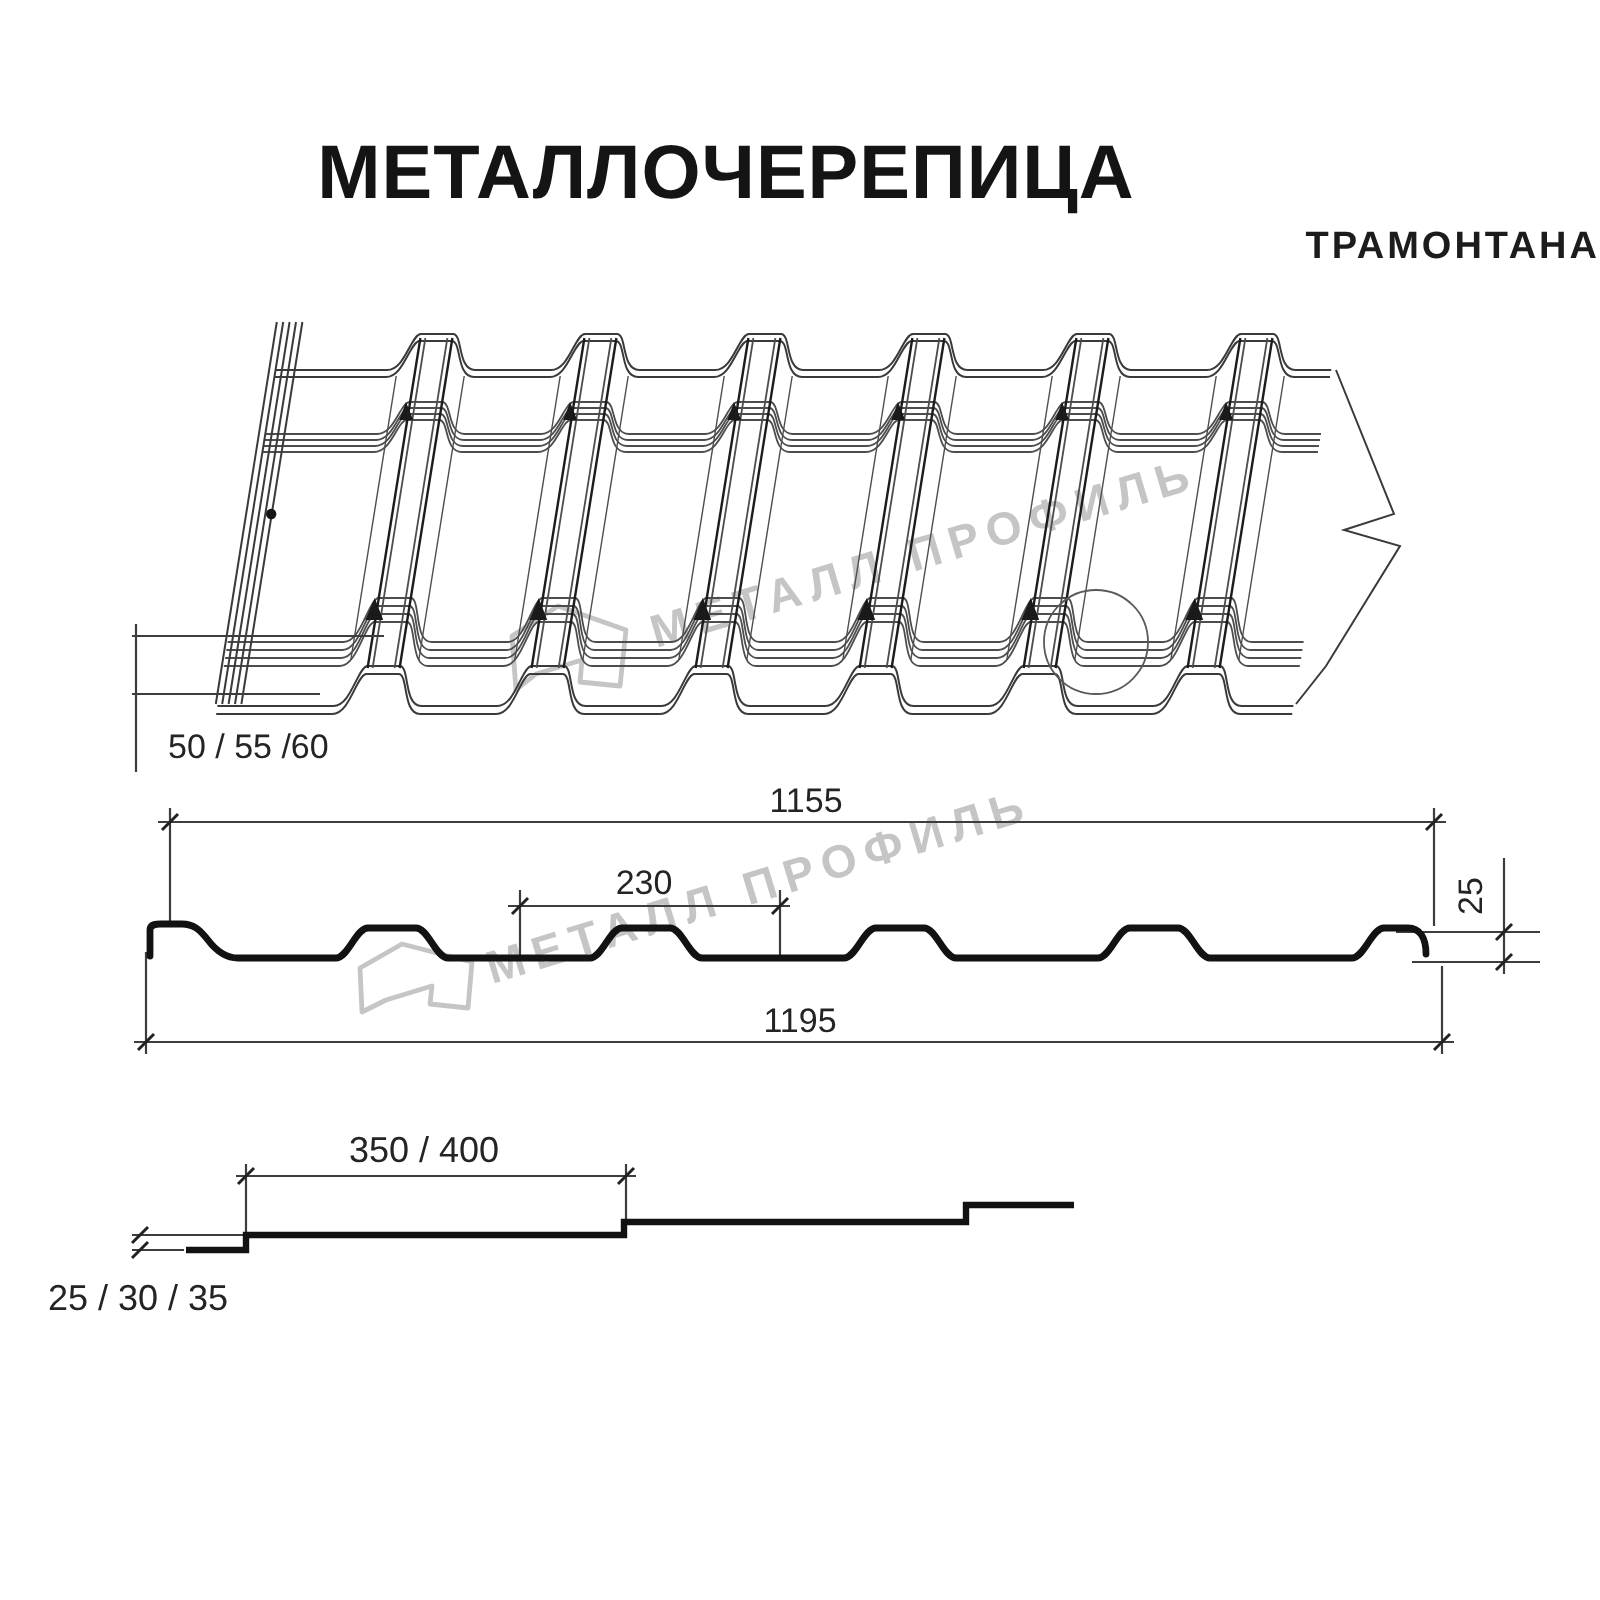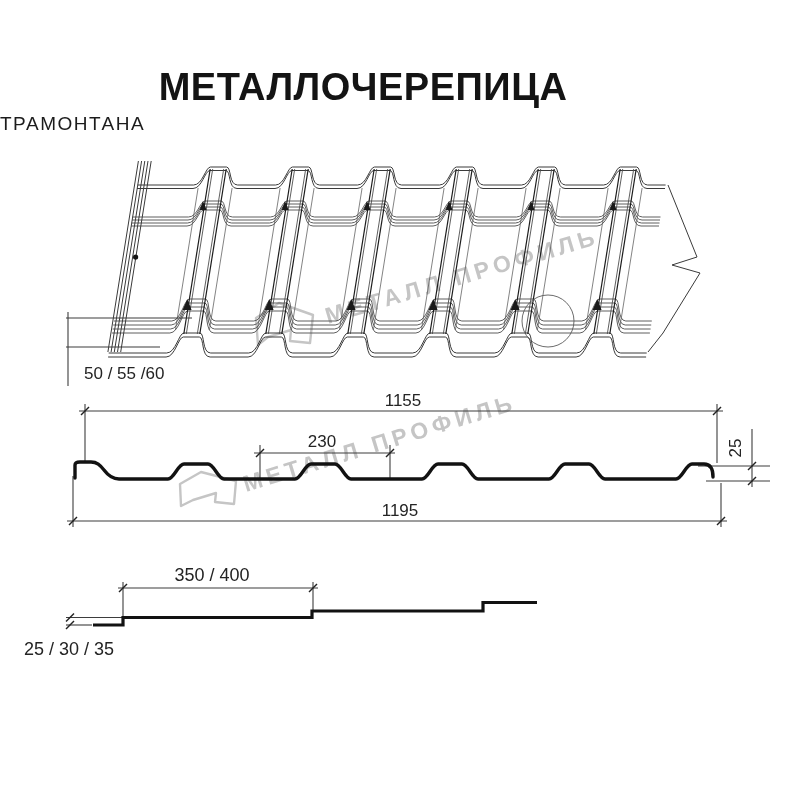--- a/index.html
+++ b/index.html
@@ -1,21 +1,21 @@
 <!DOCTYPE html>
 <html><head>
 <meta charset="utf-8">
 <style>
   html,body{margin:0;padding:0;background:#ffffff;}
   .stage{position:relative;width:800px;height:800px;background:#fff;overflow:hidden;
          font-family:"Liberation Sans", sans-serif;}
   .title{position:absolute;top:66px;left:0;width:726px;text-align:center;
          font-size:38px;font-weight:700;letter-spacing:.5px;color:#141414;}
-  .subtitle{position:absolute;top:113px;left:0;width:800px;text-align:left;
-         font-size:19px;font-weight:400;letter-spacing:1.5px;color:#1c1c1c;}
+  .subtitle{position:absolute;top:113px;left:0;width:800px;text-align:right;
+         font-size:19px;font-weight:700;letter-spacing:1.5px;color:#1c1c1c;}
   svg{position:absolute;top:0;left:0;}
   text.dim{font-family:"Liberation Sans",sans-serif;font-size:17px;fill:#242424;}
   text.dim2{font-family:"Liberation Sans",sans-serif;font-size:18px;fill:#242424;}
   .wm-text{font-family:"Liberation Sans",sans-serif;font-weight:700;font-size:23px;
            letter-spacing:4.5px;fill:#c5c5c5;}
 </style>
 </head>
 <body>
 
 <div class="stage">

